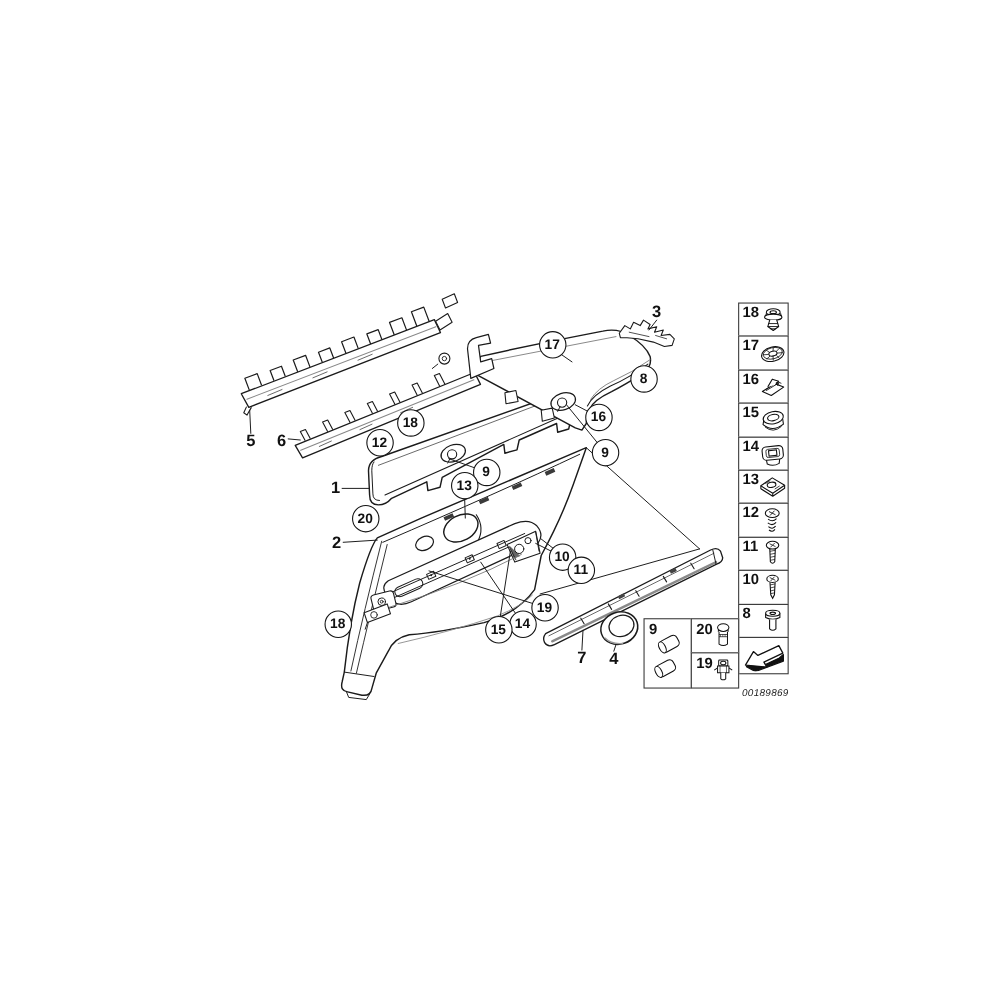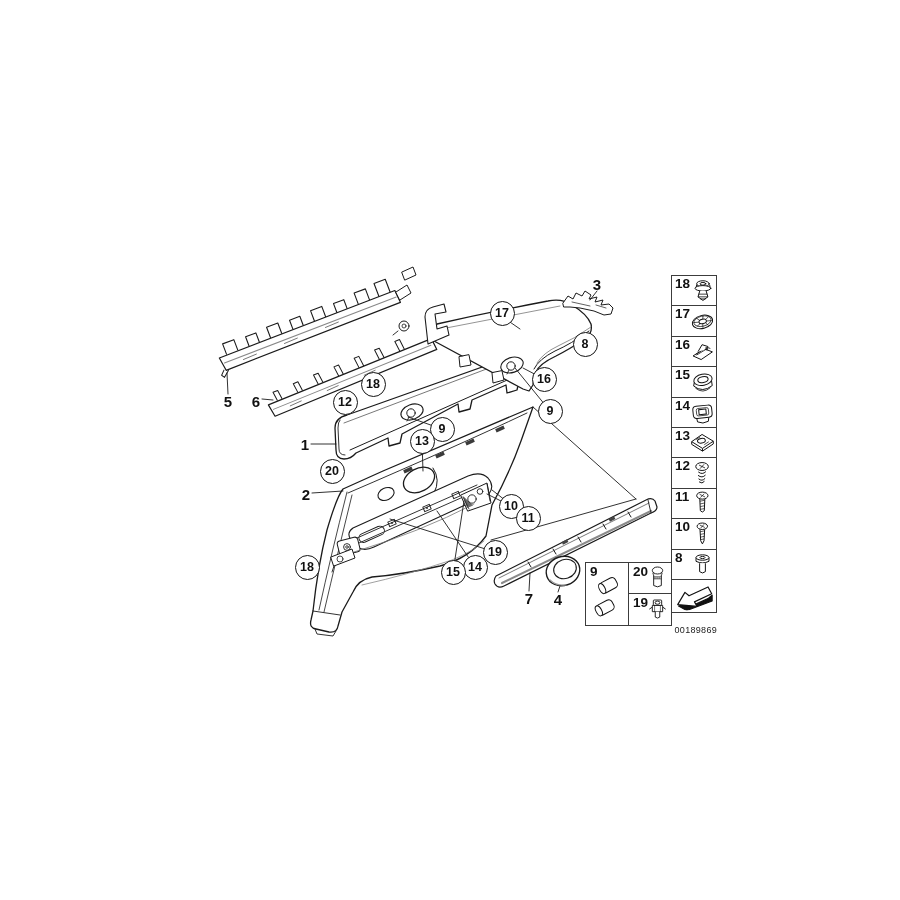--- a/index.html
+++ b/index.html
@@ -24,21 +24,21 @@
   
   .cluster-box{position:absolute;border:1px solid #3c3c3c;background:#fff;box-sizing:border-box;cursor:pointer;}
   #cb9{left:585px;top:562px;width:44px;height:64px;}
   #cb20{left:628px;top:562px;width:44px;height:32px;}
   #cb19{left:628px;top:593px;width:44px;height:33px;}
   .cluster-box .legend-num{left:4px;top:1px;}
   .cluster-box .legend-ic{right:1px;}
   #cb9 .legend-ic{right:2px;top:54%;}
   
   .docnum{position:absolute;left:670px;top:625px;width:47px;text-align:right;
-          font-size:9px;letter-spacing:.3px;color:#222;}
+          font-size:9px;letter-spacing:.3px;color:#222;font-style:italic;}
 </style>
 </head>
 <body>
 
 <div class="canvas">
 
   <svg class="art" width="900" height="900" viewBox="0 0 900 900">
     <g stroke="#1b1b1b" fill="none" stroke-width="1.2" stroke-linejoin="round" stroke-linecap="round">
 
       <g>

